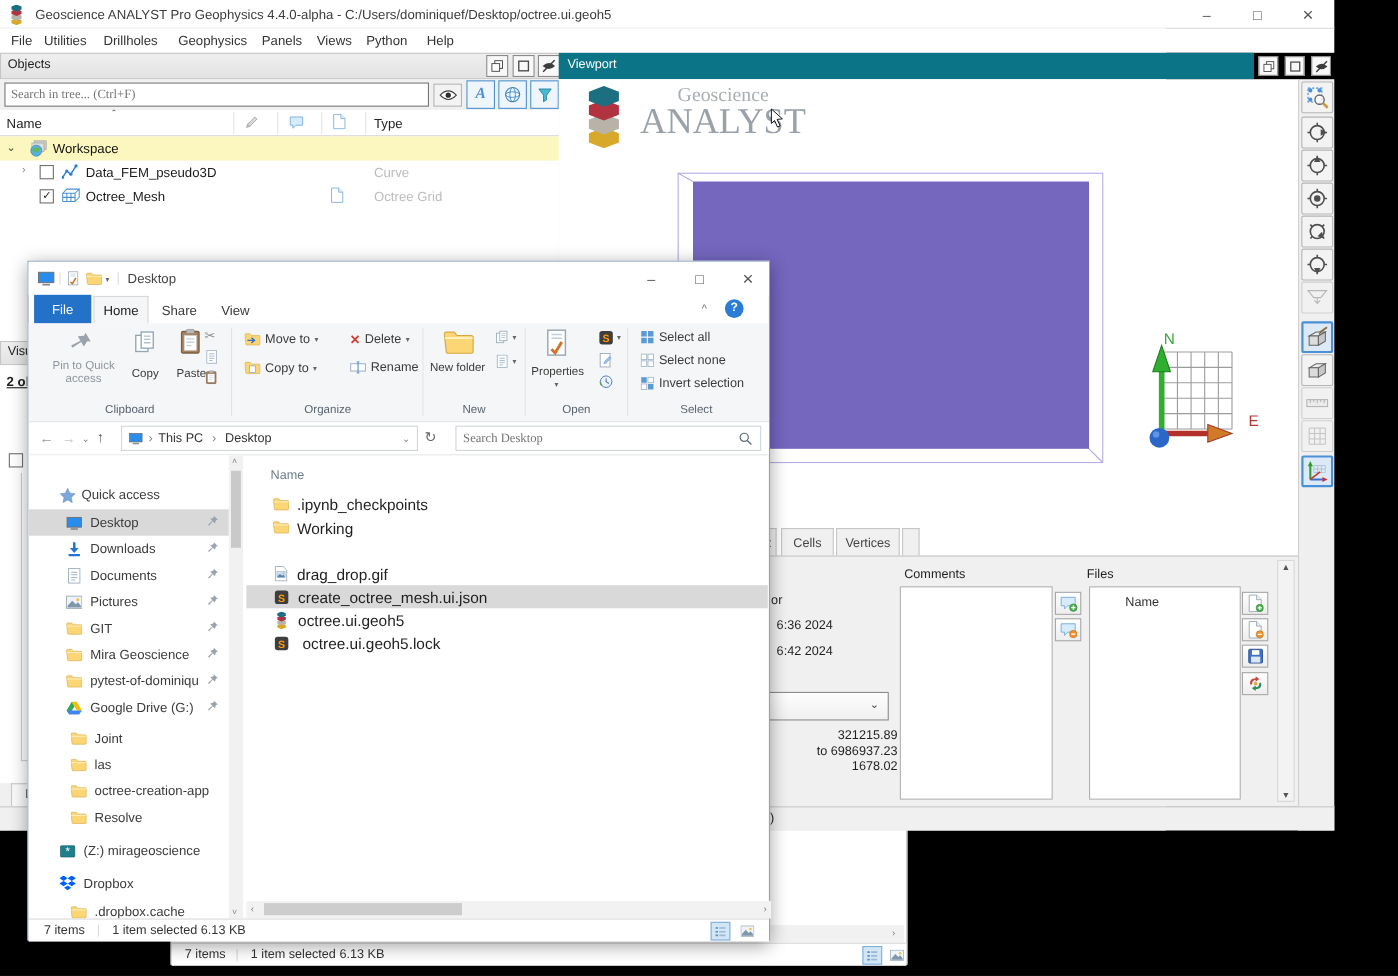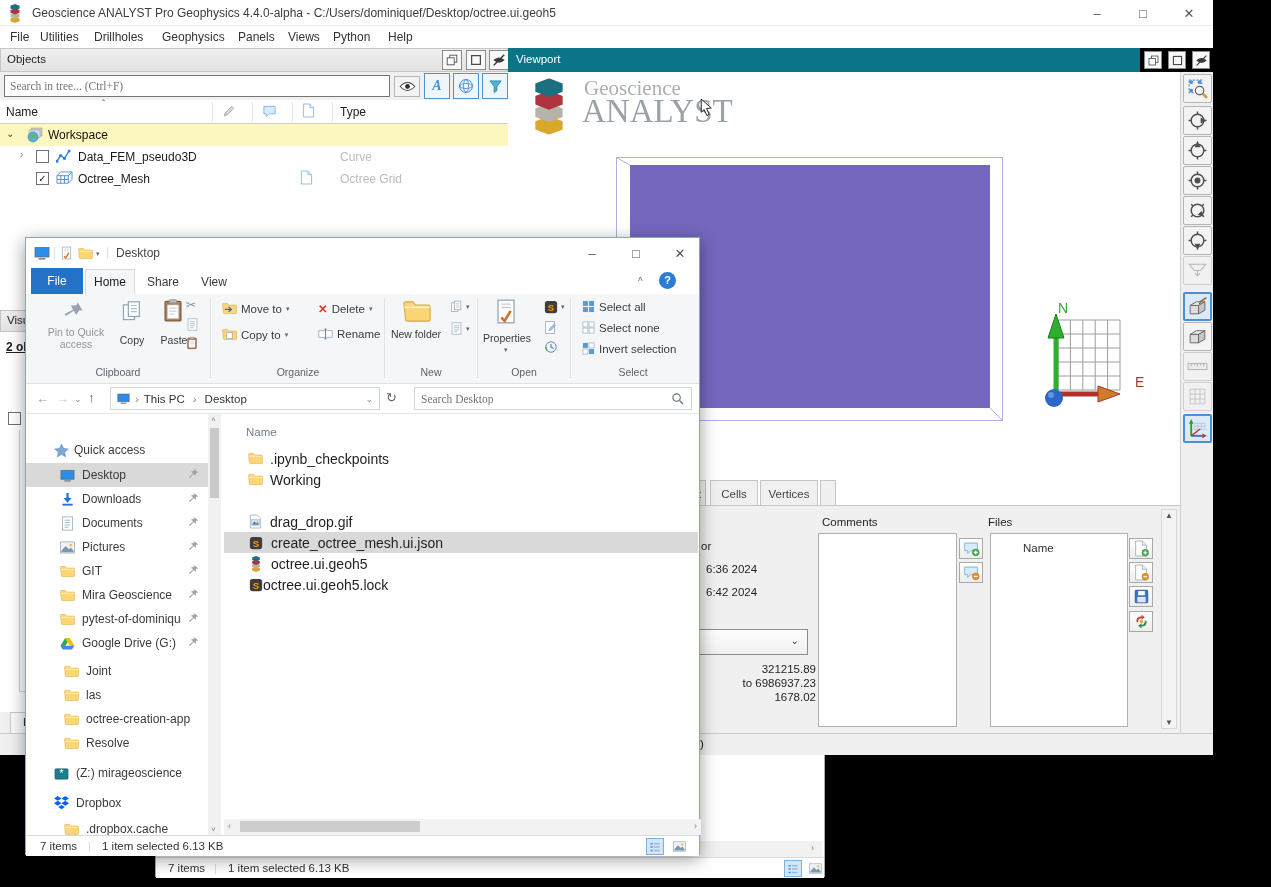--- a/index.html
+++ b/index.html
@@ -474,21 +474,21 @@
         <svg width="13" height="13">
           <use href="#winhide"></use>
         </svg>
       </div>
 
     <div class="a" id="vbody"></div>
 
     <svg class="a" style="left:528px;top:78px" width="42" height="57" viewBox="0 0 20 27">
         <use href="#hexstack"></use>
       </svg>
-    <span class="a serif" style="left:584px;top:76px;font-size:21px;color:#a9aeb5">Geoscience</span>
+    <span class="a serif" style="left:616px;top:76px;font-size:18px;color:#a9aeb5">Geoscience</span>
     <span class="a serif" style="left:582px;top:93px;font-size:33px;color:#9aa1a9">ANALYST</span>
     <svg class="a" style="left:700px;top:98px" width="13" height="19">
         <use href="#cursorarrow"></use>
       </svg>
 
     <svg class="a" style="left:615px;top:156px" width="390" height="268">
       <rect x="1.5" y="1.5" width="386" height="263" fill="none" stroke="#b5ace2"></rect>
       <line x1="1.5" y1="1.5" x2="15" y2="9" stroke="#b5ace2"></line>
       <line x1="374" y1="251" x2="387" y2="264" stroke="#b5ace2"></line>
     </svg>
@@ -990,21 +990,21 @@
     <div class="frow" style="top:315px">
       <svg style="margin-left:26px" width="12" height="16" viewBox="0 0 20 27">
           <use href="#hexstack"></use>
         </svg>
       <span style="margin-left:9px">octree.ui.geoh5</span>
     </div>
     <div class="frow" style="top:336px">
       <svg style="margin-left:25px" width="14" height="14">
           <use href="#sublime"></use>
         </svg>
-      <span style="margin-left:0">octree.ui.geoh5.lock</span>
+      <span style="margin-left:12px">octree.ui.geoh5.lock</span>
     </div>
 
     <div class="a" style="left:198px;top:581px;width:477px;height:16px;background:#f2f2f2">
       <span class="a" style="left:4px;top:2px;font-size:9px;color:#777">‹</span>
       <div class="a" style="left:16px;top:2px;width:180px;height:11px;background:#cdcdcd"></div>
       <span class="a" style="right:4px;top:2px;font-size:9px;color:#777">›</span>
     </div>
     <div class="statbar" style="top:597px">
       <span class="a" style="left:14px;top:4px">7 items</span>
       <span class="a" style="left:62px;top:4px;color:#d9d9d9">|</span>

